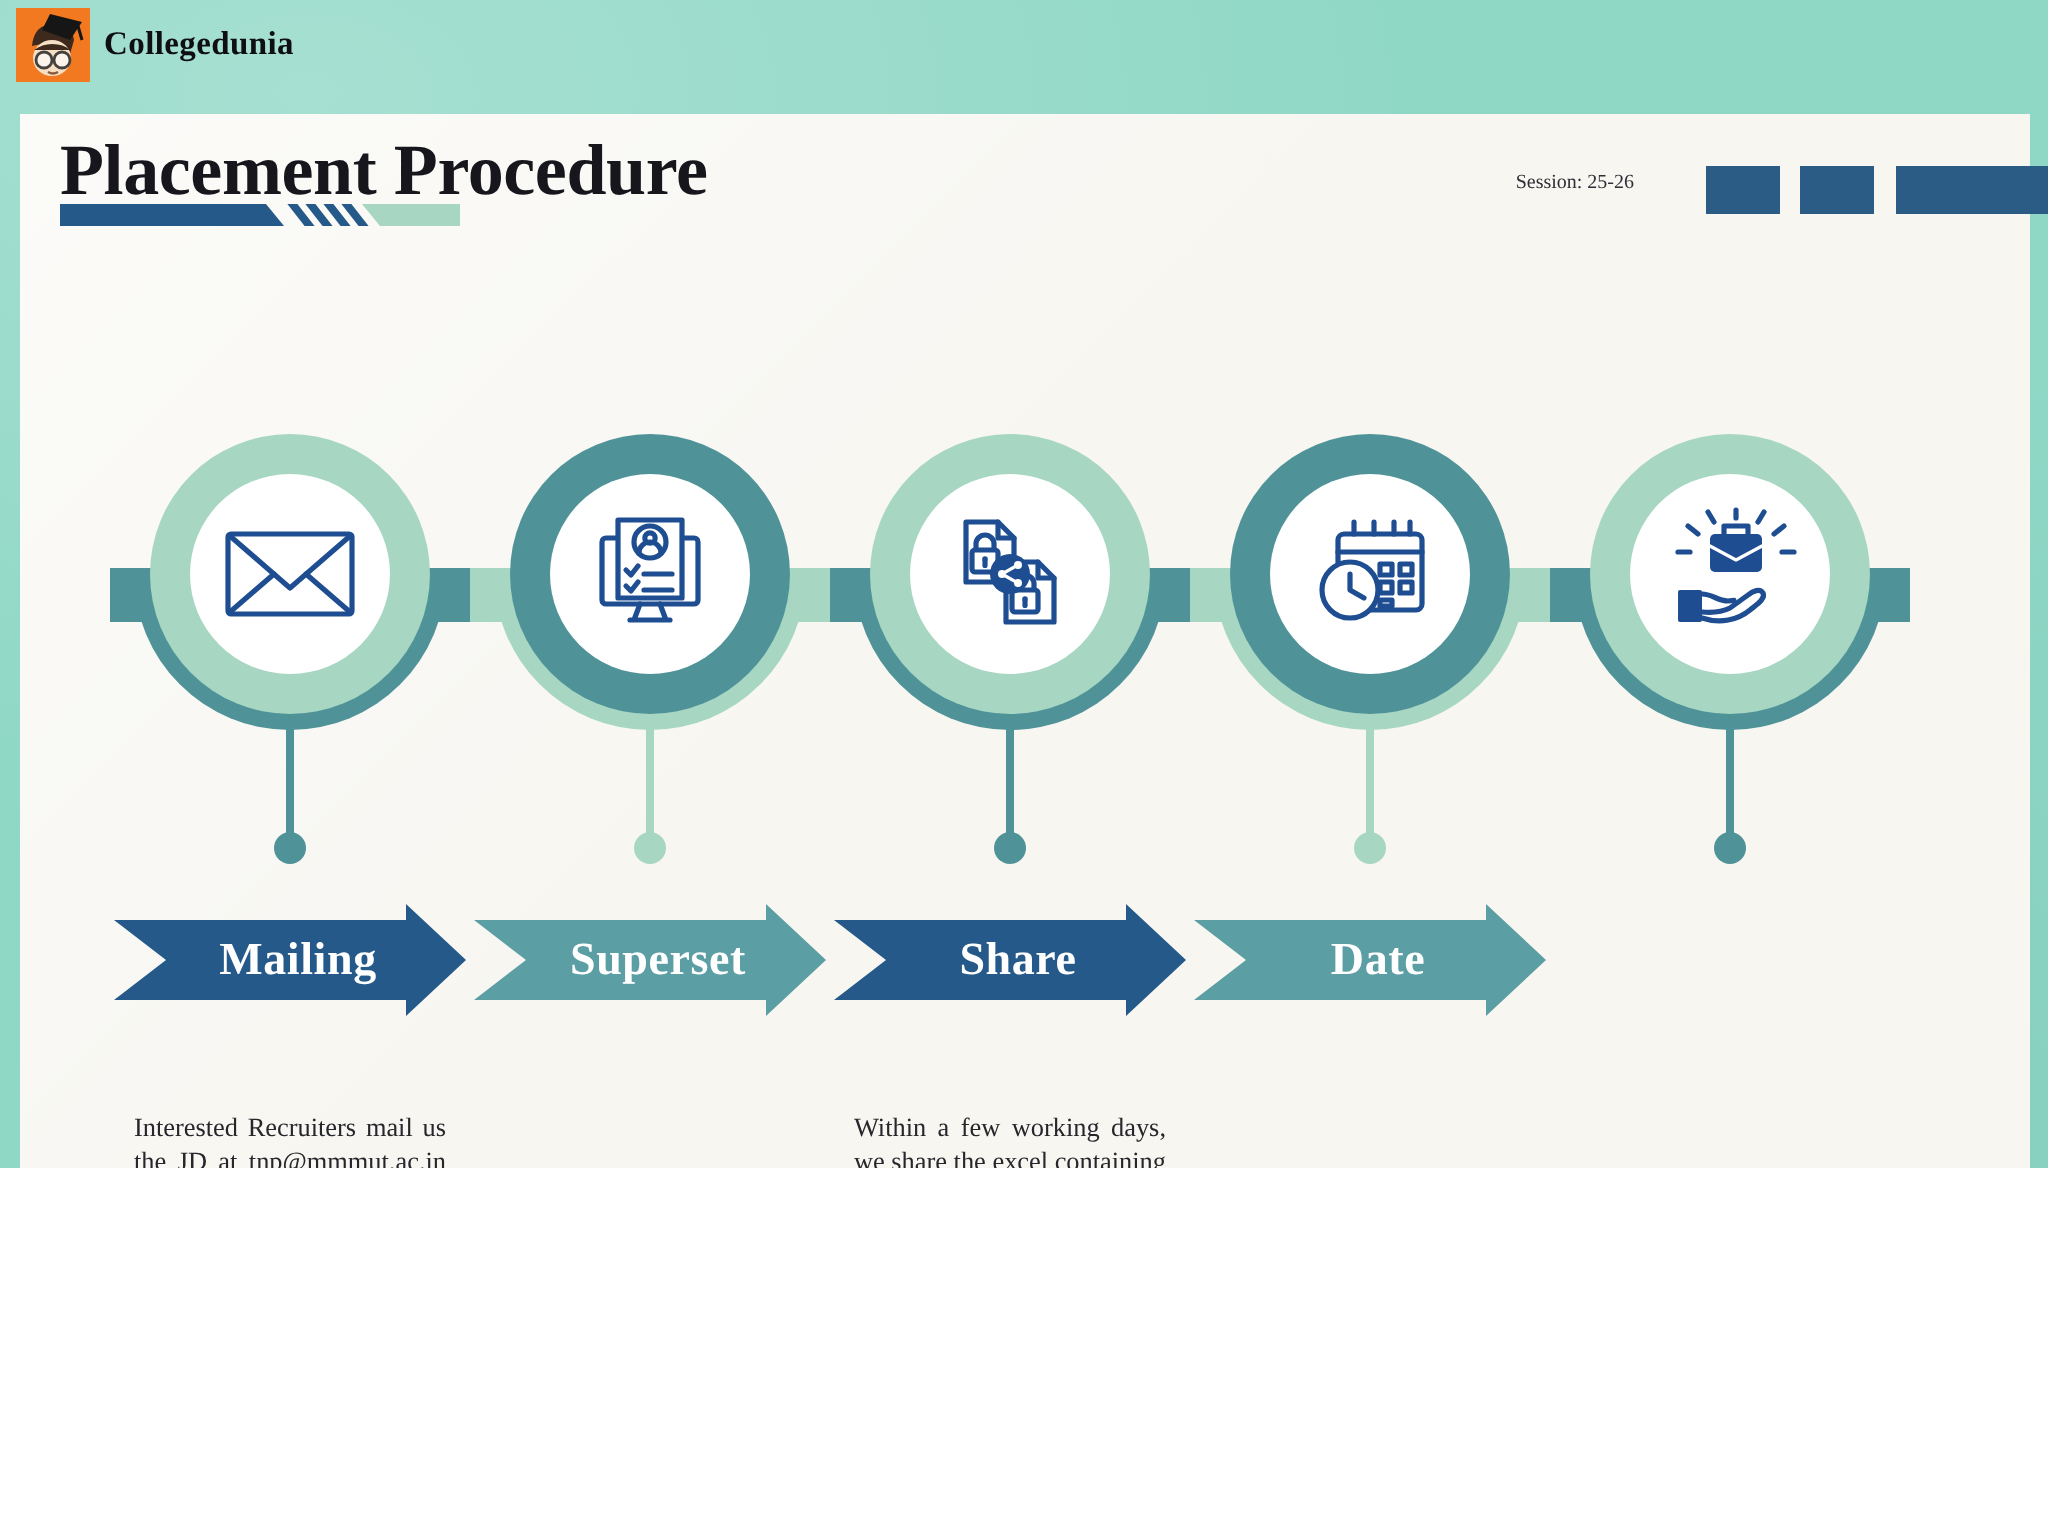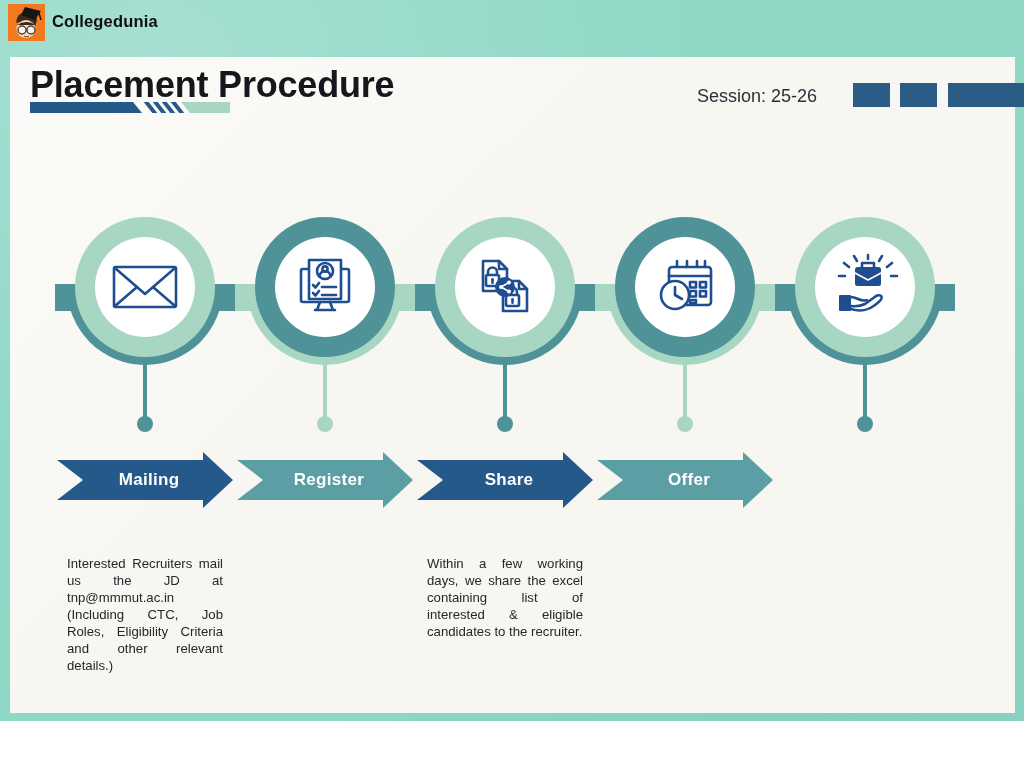--- a/index.html
+++ b/index.html
@@ -1,52 +1,52 @@
 <!DOCTYPE html>
 <html><head>
 <meta charset="utf-8">
 <style>
   html,body{margin:0;padding:0;}
-  .stage{position:relative;width:1024px;height:721px;overflow:hidden;
-    font-family:Liberation Sans, sans-serif;
+  .stage{position:relative;width:1024px;height:584px;overflow:hidden;
+    font-family:Liberation Serif, serif;
     background:
       radial-gradient(ellipse at 15% 8%, rgba(255,255,255,.20), transparent 45%),
       radial-gradient(ellipse at 85% 95%, rgba(0,70,70,.07), transparent 50%),
       radial-gradient(ellipse at 55% 50%, rgba(255,255,255,.10), transparent 60%),
       #90d8c6;}
   
   .logo-box{position:absolute;left:8px;top:4px;width:37px;height:37px;background:#f2791f;}
   .brand-name{position:absolute;left:52px;top:12px;font-size:16.5px;font-weight:800;color:#0f0f12;letter-spacing:.2px;}
   
   .card{position:absolute;left:10px;top:57px;width:1005px;height:656px;
     background:linear-gradient(135deg, rgba(255,255,255,.55), rgba(238,238,232,0) 45%), #f7f6f1;}
   
   .page-title{position:absolute;left:30px;top:64px;font-size:36px;font-weight:800;color:#16161c;letter-spacing:-.2px;}
   .ul-navy{position:absolute;left:30px;top:102px;width:112px;height:11px;background:#25598a;
     clip-path:polygon(0 0, calc(100% - 9px) 0, 100% 100%, 0 100%);}
   .ul-slash{position:absolute;top:102px;width:5px;height:11px;background:#25598a;transform:skewX(38deg);}
   .ul-green{position:absolute;left:181px;top:102px;width:49px;height:11px;background:#a7d6c2;
     clip-path:polygon(0 0, 100% 0, 100% 100%, 9px 100%);}
   
-  .session-label{position:absolute;left:672px;top:86px;width:145px;text-align:right;font-size:18px;color:#2e2e36;}
+  .session-label{position:absolute;left:672px;top:86px;width:145px;text-align:right;font-size:10px;color:#2e2e36;}
   .sq{position:absolute;top:83px;height:24px;background:#2b5c86;}
   .sq1{left:853px;width:37px;} .sq2{left:900px;width:37px;} .sq3{left:948px;width:76px;}
   
   .step{position:absolute;top:210px;left:calc(var(--cx) - 90px);width:180px;height:520px;}
   .step .tile{position:absolute;left:0;top:74px;width:180px;height:27px;background:var(--sh);}
   .step .shadow{position:absolute;left:12px;top:77px;width:156px;height:78px;border-radius:0 0 78px 78px;background:var(--sh);}
   .step .ring{position:absolute;left:20px;top:7px;width:140px;height:140px;border-radius:50%;background:var(--ring);}
   .step .inner{position:absolute;left:40px;top:27px;width:100px;height:100px;border-radius:50%;background:#fff;}
   .step .icon{position:absolute;left:54px;top:41px;width:72px;height:72px;}
   .step .stem{position:absolute;left:88px;top:153px;width:4px;height:54px;background:var(--sh);}
   .step .dot{position:absolute;left:82px;top:206px;width:16px;height:16px;border-radius:50%;background:var(--sh);}
   .step .arrow{position:absolute;left:2px;top:242px;width:176px;height:56px;background:var(--arrow);
     clip-path:polygon(0 8px,146px 8px,146px 0,176px 28px,146px 56px,146px 48px,0 48px,26px 28px);
     display:flex;align-items:center;justify-content:center;}
-  .step .arrow span{color:#fff;font-size:17px;font-weight:700;letter-spacing:.3px;padding-left:8px;}
+  .step .arrow span{color:#fff;font-size:23px;font-weight:700;letter-spacing:.3px;padding-left:8px;}
   .step .desc{position:absolute;left:12px;top:345px;width:156px;font-size:13.2px;line-height:17px;
     color:#26262c;text-align:justify;}
   .step.a{--ring:#a7d6c2;--sh:#4f9399;--arrow:#25598a;}
   .step.b{--ring:#4f9399;--sh:#a7d6c2;--arrow:#5b9fa5;}
   .bottom-line{position:absolute;left:390px;top:764px;width:333px;height:3px;background:#27486b;opacity:.85;}
   svg .st{stroke:#1e4e91;stroke-width:2.6;fill:none;stroke-linecap:round;stroke-linejoin:round;}
   svg .stw{stroke:#fff;fill:none;stroke-linecap:round;stroke-linejoin:round;}
   svg .fl{fill:#1e4e91;stroke:none;}
   svg .wh{fill:#fff;}
 </style>
@@ -115,21 +115,21 @@
       <circle class="st" cx="36" cy="18" r="2.6"></circle>
       <path class="st" d="M30.5 25.5 a5.5 5.5 0 0 1 11 0"></path>
       <path class="st" d="M24 34 l2.5 2.5 3.5-4.5"></path>
       <path class="st" d="M33 36 h14"></path>
       <path class="st" d="M24 42 l2.5 2.5 3.5-4.5"></path>
       <path class="st" d="M33 44 h14"></path>
     </svg>
     <div class="stem"></div>
     <div class="dot"></div>
     <div class="arrow">
-      <span>Register</span>
+      <span>Superset</span>
     </div>
   </div>
 
   <div class="step a" style="--cx:505px">
     <div class="tile"></div>
     <div class="shadow"></div>
     <div class="ring"></div>
     <div class="inner"></div>
     <svg class="icon" viewBox="0 0 72 72">
       <path class="st wh" d="M14 10 h16 l8 8 v22 h-24 z"></path>
@@ -171,21 +171,21 @@
       <rect class="st" x="51" y="31" width="6" height="5.5"></rect>
       <rect class="st" x="41" y="40" width="6" height="5.5"></rect>
       <rect class="st" x="51" y="40" width="6" height="5.5"></rect>
       <rect class="st" x="41" y="49" width="6" height="3"></rect>
       <circle class="st wh" cx="26" cy="44" r="14"></circle>
       <path class="st" d="M26 36 v8 l7 4"></path>
     </svg>
     <div class="stem"></div>
     <div class="dot"></div>
     <div class="arrow">
-      <span>Offer</span>
+      <span>Date</span>
     </div>
   </div>
 
   <div class="step a" style="--cx:865px">
     <div class="tile"></div>
     <div class="shadow"></div>
     <div class="ring"></div>
     <div class="inner"></div>
     <svg class="icon" viewBox="0 0 72 72">
       <path class="st" d="M33 16 v-4 h12 v4"></path>

